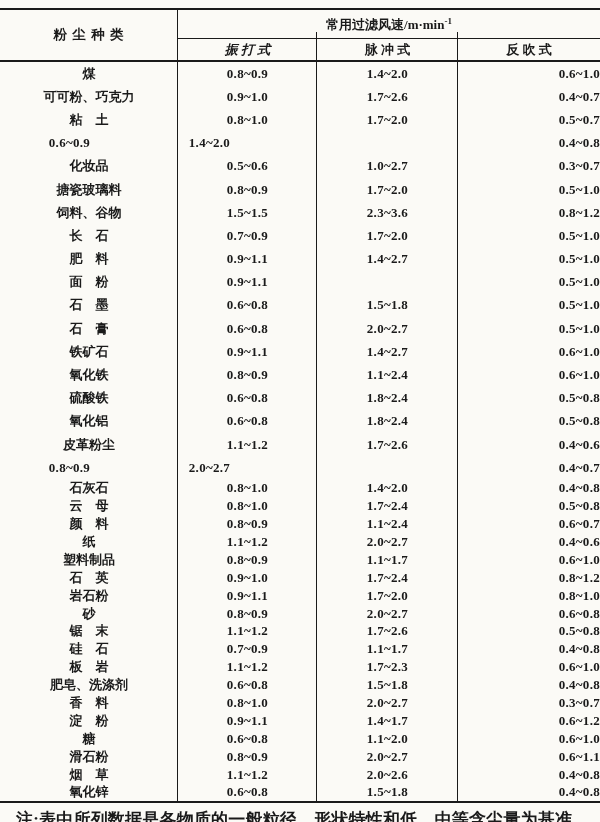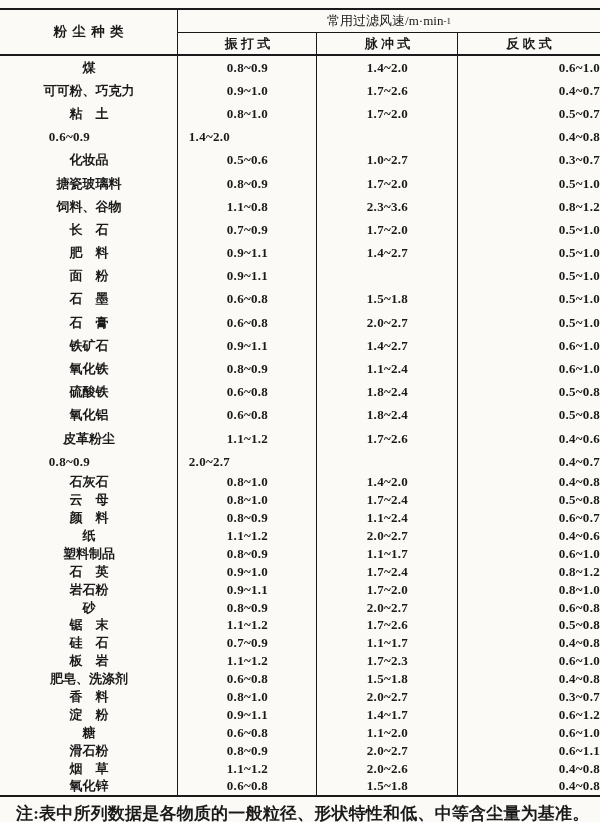--- a/index.html
+++ b/index.html
@@ -28,31 +28,32 @@
   }
   .th-dust {
     width: 178px;
     display: flex; align-items: center; justify-content: center;
     font-weight: bold; font-size: 13.5px;
     letter-spacing: 1px;
   }
   .th-right { flex: 1; display: flex; flex-direction: column; }
   .th-group {
     height: 22px;
-    display: flex; align-items: center; justify-content: center;
-    font-weight: normal; font-size: 13px;
+    display: flex; justify-content: center;
+    font-weight: bold; font-size: 13px;
     border-bottom: 1px solid #1a1a1a;
+    margin-top: 6px;
   }
   .th-group sup { font-size: 9px; }
   .th-methods { height: 21px; display: flex; }
   .th-method {
     display: flex; align-items: center; justify-content: center;
     font-weight: bold; font-size: 13px;
   }
-  .th-m1 { width: 139px; }
+  .th-m1 { width: 139px; font-style: italic; }
   .th-m2 { width: 141px; }
   .th-m3 { flex: 1; }
   
   .row { display: flex; align-items: center; }
   .row-tall  { height: 23.2px; }
   .row-short { height: 17.9px; }
   .c { text-align: center; font-size: 13px; }
   .c1 { width: 178px; font-weight: bold; font-size: 13px; }
   .c2 { width: 139px; }
   .c3 { width: 141px; }
@@ -130,21 +131,21 @@
 
   <div class="row row-tall">
     <div class="c c1">搪瓷玻璃料</div>
     <div class="c c2 val-cell">0.8~0.9</div>
     <div class="c c3 val-cell">1.7~2.0</div>
     <div class="c c4 val-cell">0.5~1.0</div>
   </div>
 
   <div class="row row-tall">
     <div class="c c1">饲料、谷物</div>
-    <div class="c c2 val-cell">1.1~0.8</div>
+    <div class="c c2 val-cell">1.5~1.5</div>
     <div class="c c3 val-cell">2.3~3.6</div>
     <div class="c c4 val-cell">0.8~1.2</div>
   </div>
 
   <div class="row row-tall">
     <div class="c c1">长　石</div>
     <div class="c c2 val-cell">0.7~0.9</div>
     <div class="c c3 val-cell">1.7~2.0</div>
     <div class="c c4 val-cell">0.5~1.0</div>
   </div>

